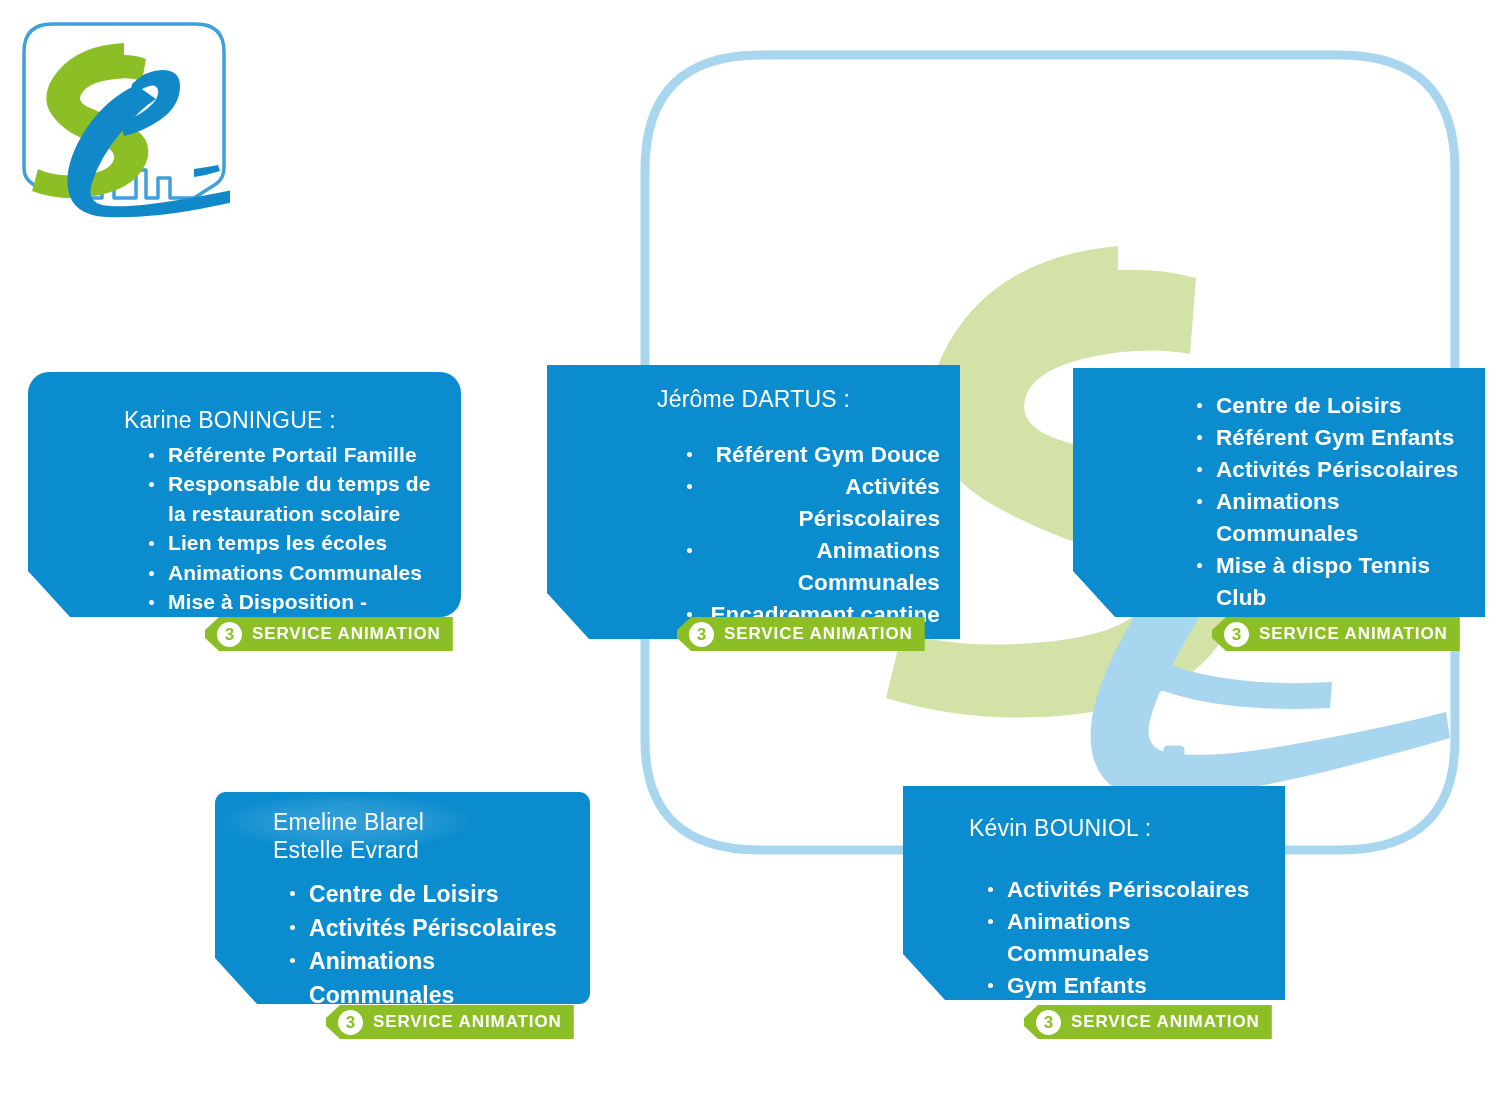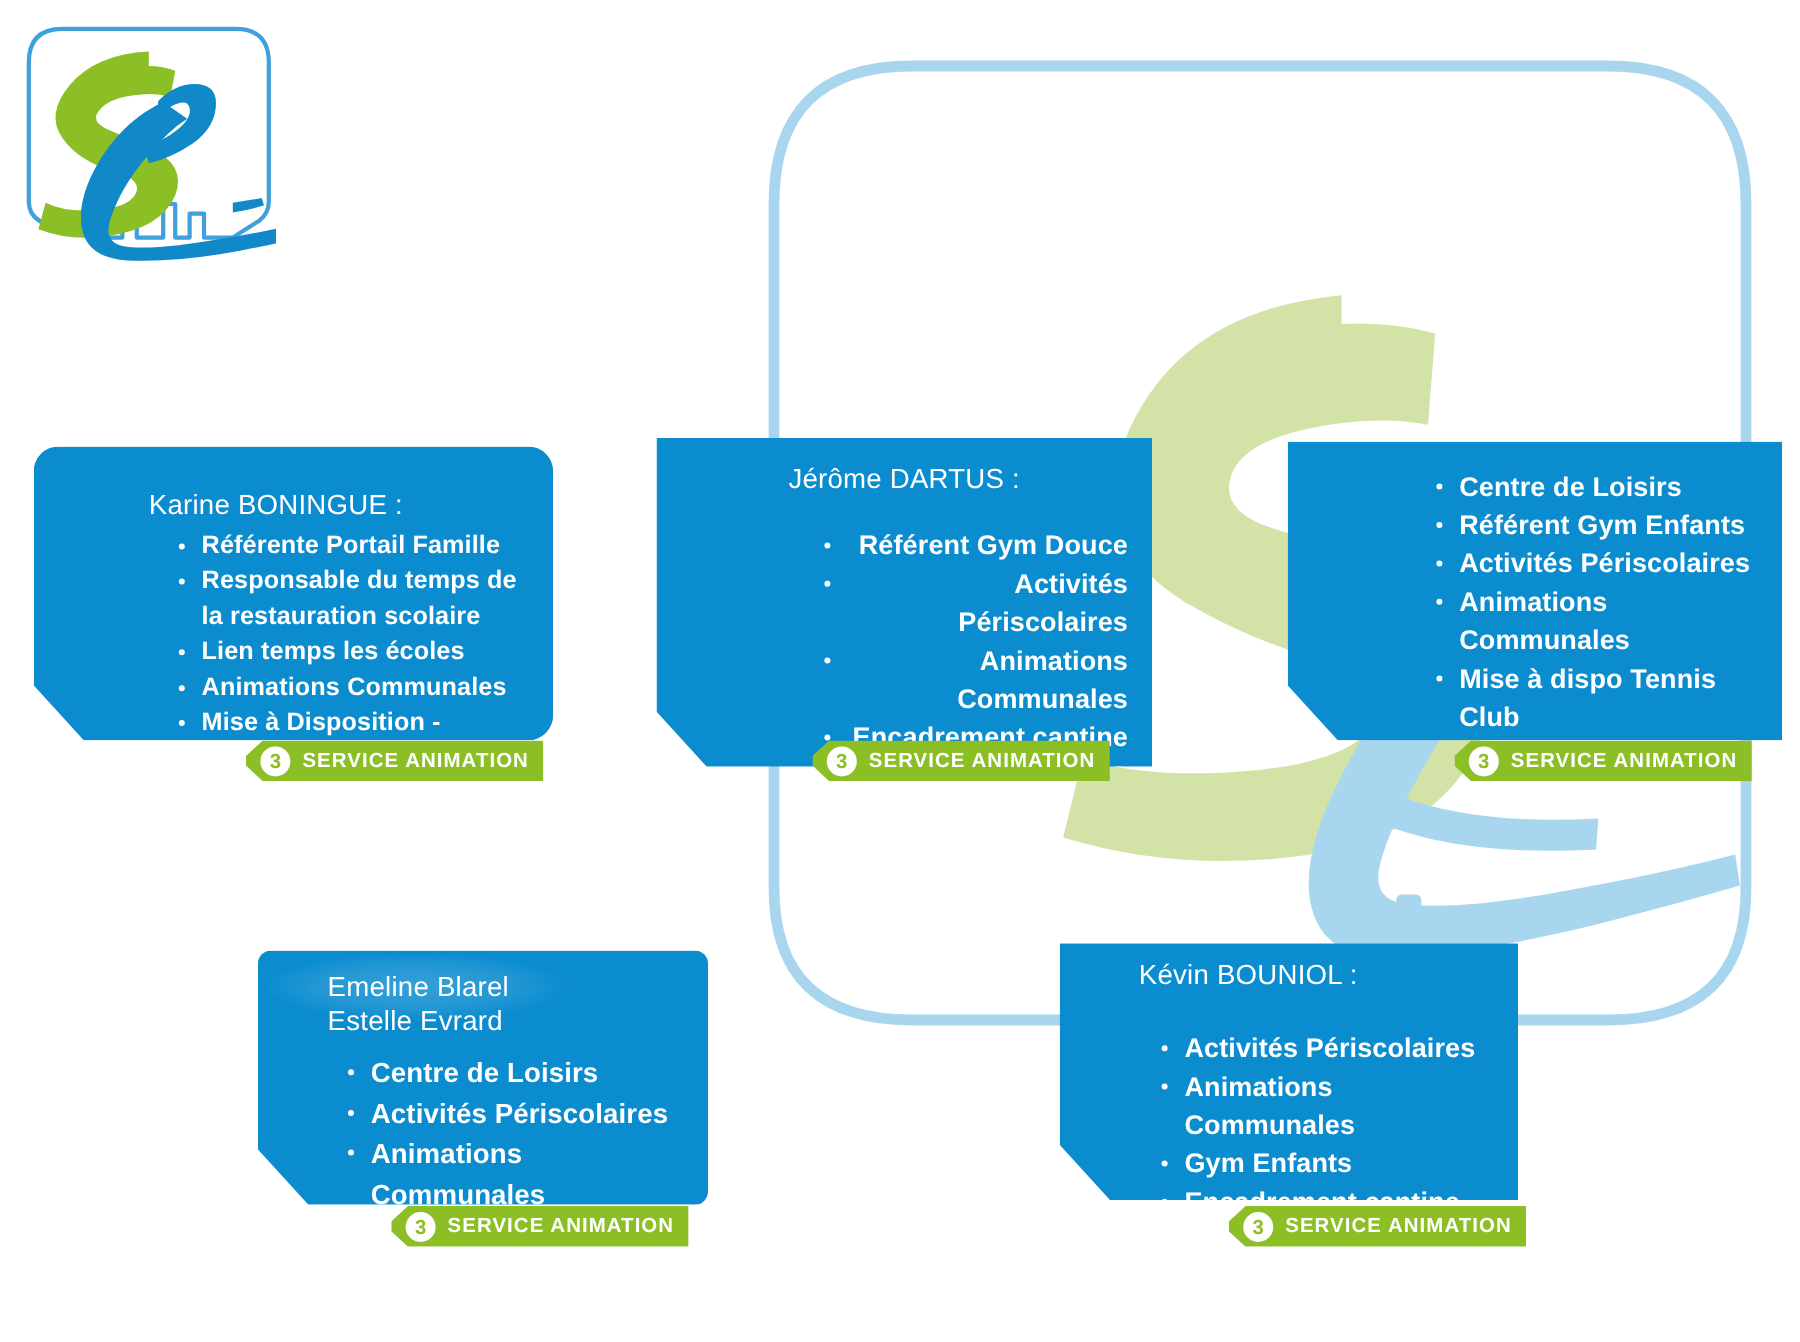--- a/index.html
+++ b/index.html
@@ -125,21 +125,21 @@
     color: #ffffff;
     white-space: nowrap;
     text-align: center;
   }
 
   
   #card-karine     { left: 28px;   top: 372px; width: 433px; height: 245px; padding: 34px 20px 0 52px; border-radius: 21px; }
   #card-jerome     { left: 547px;  top: 365px; width: 413px; height: 274px; padding: 20px 20px 0 58px; }
   #card-christophe { left: 1073px; top: 368px; width: 412px; height: 249px; padding: 22px 20px 0 52px; }
   #card-emeline    { left: 215px;  top: 792px; width: 375px; height: 212px; padding: 16px 18px 0 28px; border-radius: 11px; }
-  #card-kevin      { left: 883px;  top: 786px; width: 382px; height: 214px; padding: 12px 18px 0 36px; }
+  #card-kevin      { left: 903px;  top: 786px; width: 382px; height: 214px; padding: 28px 18px 0 36px; }
 
   #card-karine .card-title     { margin: 0 0 6px 44px; }
   #card-jerome .card-title     { margin: 0 0 26px 52px; }
   #card-christophe .card-title { margin: 0 0 26px 50px; }
   #card-emeline .card-title    { margin: 0 0 14px 30px; }
   #card-kevin .card-title      { margin: 0 0 32px 30px; }
 
   #card-karine .card-list     { margin-left: 62px; }
   #card-jerome .card-list     { margin-left: 75px; text-align: right; }
   #card-christophe .card-list { margin-left: 65px; }

